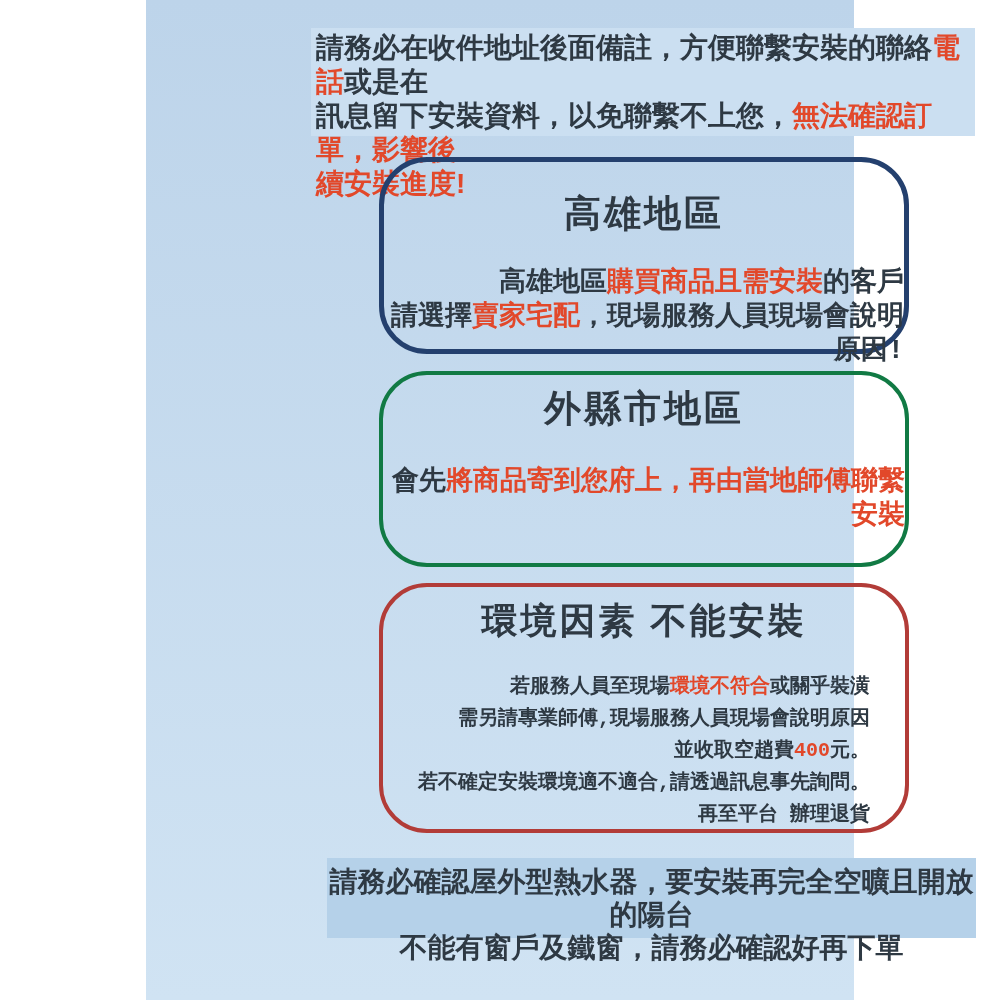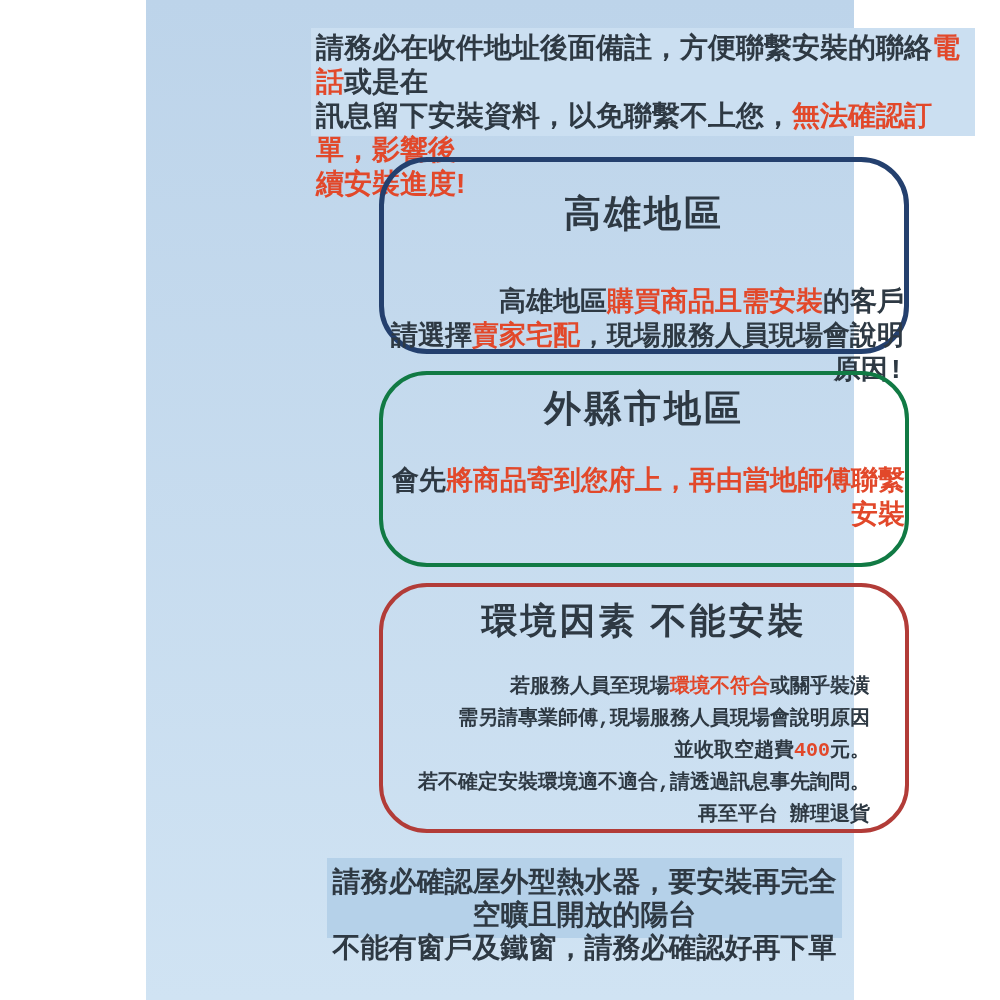--- a/index.html
+++ b/index.html
@@ -15,31 +15,31 @@
   .notice {
     position:absolute; box-sizing:border-box;
     color:#2e3943; font-weight:700;
   }
   .top-notice {
     left:165px; top:28px; width:664px; height:108px;
     background:#cbdff1; padding:3px 14px 0 5px;
     font-size:28px; line-height:34px; text-align:left;
   }
   .bottom-notice {
-    left:181px; top:858px; width:515px; height:80px;
+    left:181px; top:858px; width:649px; height:80px;
     background:#b5d1e9; padding-top:7px;
     font-size:28px; line-height:33px; text-align:center;
   }
   .box {
     position:absolute; left:233px; width:530px; box-sizing:border-box;
     border-radius:48px; border-style:solid; border-color:#444;
     display:flex; flex-direction:column; align-items:center;
     color:#2e3943; font-weight:700; background:transparent;
   }
-  .box-kaohsiung { top:157px; height:197px; border-width:5px;gap:20px; }
+  .box-kaohsiung { top:157px; height:197px; border-width:5px; }
   .box-other     { top:371px; height:196px; border-width:4px; }
   .box-env       { top:583px; height:250px; border-width:4px; }
   .box-title { font-size:37px; letter-spacing:3px; line-height:44px; }
   .box-kaohsiung .box-title { margin-top:30px; }
   .box-other     .box-title { margin-top:12px; }
   .box-env       .box-title { margin-top:12px; font-size:36px; }
   .box-body { text-align:right; font-size:27px; line-height:34px;font-family:Liberation Mono, monospace; }
   .box-kaohsiung .box-body { margin-top:30px; }
   .box-other     .box-body { margin-top:34px; }
   .box-env       .box-body { margin-top:28px; font-size:20px; line-height:32px; }

